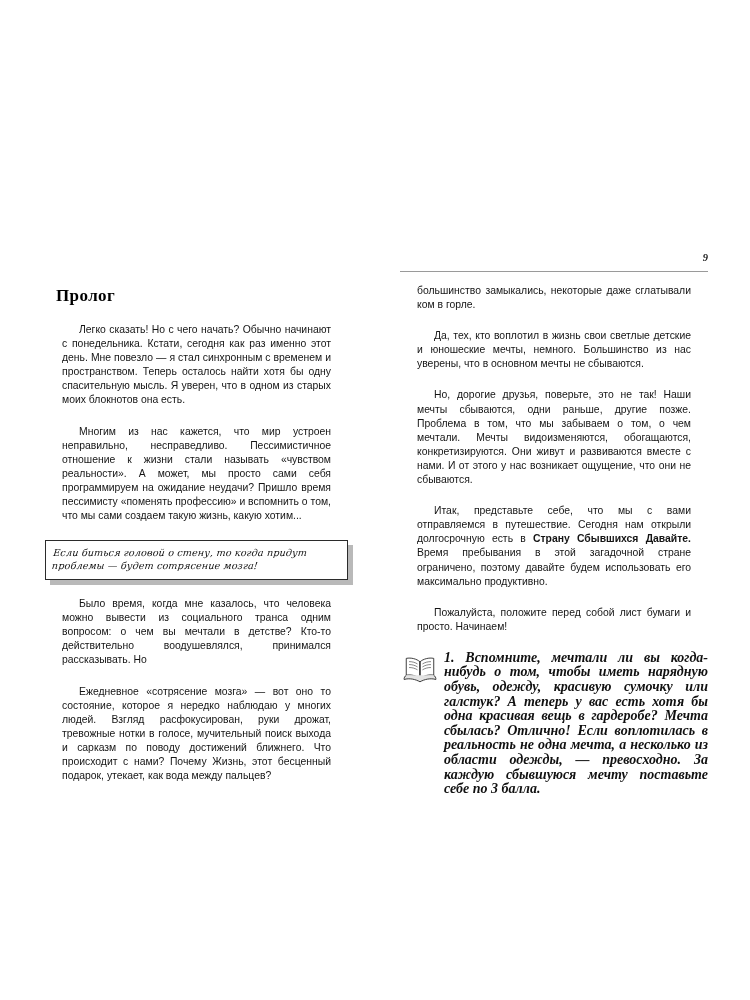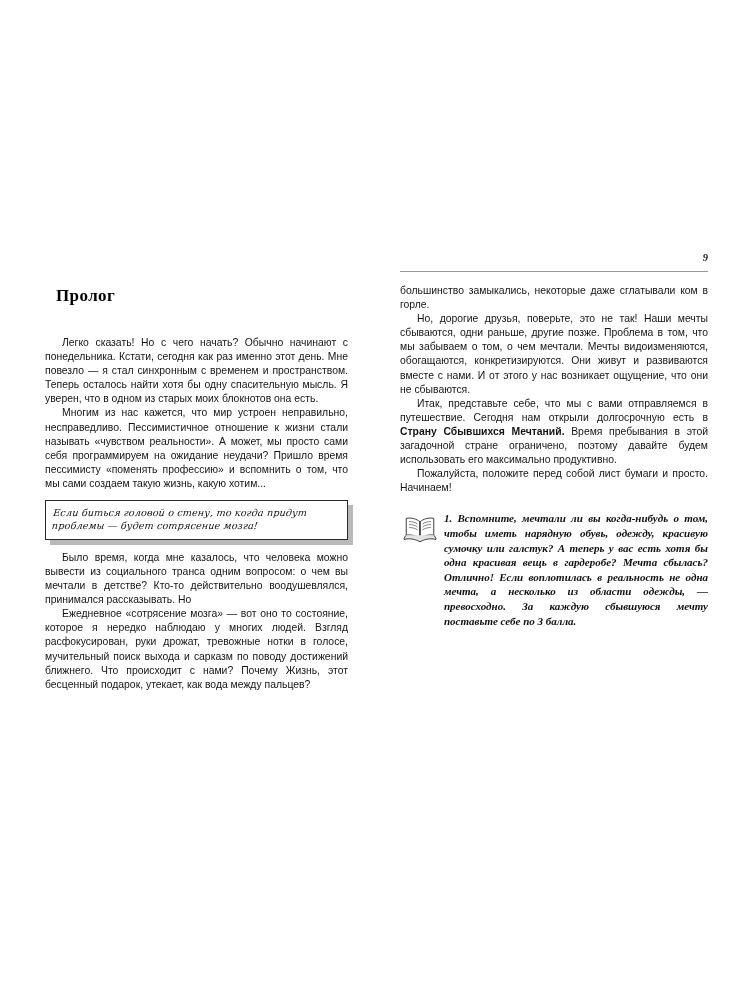--- a/index.html
+++ b/index.html
@@ -36,26 +36,26 @@
     left: 400px;
     top: 252px;
     width: 308px;
   }
 
   .chapter-title {
     font-family: "Liberation Serif", serif;
     font-weight: bold;
     font-size: 17px;
     letter-spacing: 0.4px;
-    margin: 0 0 30px 11px;
+    margin: 0 0 17px 11px;
     color: #000;
   }
 
   p.body {
-    margin: 0;
+    margin: 17px;
     font-size: 10.4px;
     line-height: 14.1px;
     text-align: justify;
     text-indent: 17px;
     color: #141414;
     hyphens: manual;
   }
   p.body.cont {
     text-indent: 0;
   }
@@ -134,21 +134,21 @@
     flex: 0 0 auto;
     width: 36px;
     height: 30px;
     margin: 4px 6px 0 2px;
   }
   .exercise-text {
     flex: 1 1 auto;
     font-family: "Liberation Serif", serif;
     font-style: italic;
     font-weight: bold;
-    font-size: 11px;
+    font-size: 14px;
     line-height: 14.6px;
     text-align: justify;
     color: #111111;
   }
 </style>
 </head>
 <body>
 
 <div id="spread">
 
@@ -174,25 +174,26 @@
 
   <div class="page-right">
 
     <div class="folio">
       <div class="folio-number">9</div>
       <div class="folio-rule"></div>
     </div>
 
     <p class="body cont body-start">большинство замыкались, некоторые даже сглатывали ком в горле.</p>
 
+    <p class="body">Да, тех, кто воплотил в жизнь свои светлые детские и юношеские мечты, немного. Большинство из нас уверены, что в основном мечты не сбываются.</p>
 
     <p class="body">Но, дорогие друзья, поверьте, это не так! Наши мечты сбываются, одни раньше, другие позже. Проблема в том, что мы забываем о том, о чем мечтали. Мечты видоизменяются, обогащаются, конкретизируются. Они живут и развиваются вместе с нами. И от этого у нас возникает ощущение, что они не сбываются.</p>
 
 
-    <p class="body"><span>Итак, представьте себе, что мы с вами отправляемся в путешествие. Сегодня нам открыли долгосрочную есть в </span><strong class="bold-run">Страну Сбывшихся Мечтаний.</strong><span> Время пребывания в этой загадочной стране ограничено, поэтому давайте будем использовать его максимально продуктивно.</span></p>
+    <p class="body"><span>Итак, представьте себе, что мы с вами отправляемся в путешествие. Сегодня нам открыли долгосрочную есть в </span><strong class="bold-run">Страну Сбывшихся Давайте.</strong><span> Время пребывания в этой загадочной стране ограничено, поэтому давайте будем использовать его максимально продуктивно.</span></p>
 
     <p class="body">Пожалуйста, положите перед собой лист бумаги и просто. Начинаем!</p>
 
     <div class="exercise">
       <div class="book-icon">
         <svg viewBox="0 0 44 34" width="36" height="30" aria-hidden="true">
           <g fill="none" stroke="#2a2a2a" stroke-width="1.1" stroke-linejoin="round">
             <path d="M22 7 C18 3.4 11 1.6 5.2 2.8 L5.2 23.4 C11 22.2 18 24 22 27.6 Z" fill="#ffffff"></path>
             <path d="M22 7 C26 3.4 33 1.6 38.8 2.8 L38.8 23.4 C33 22.2 26 24 22 27.6 Z" fill="#ffffff"></path>
             <path d="M22 7 L22 27.6" stroke-width="1.3"></path>

